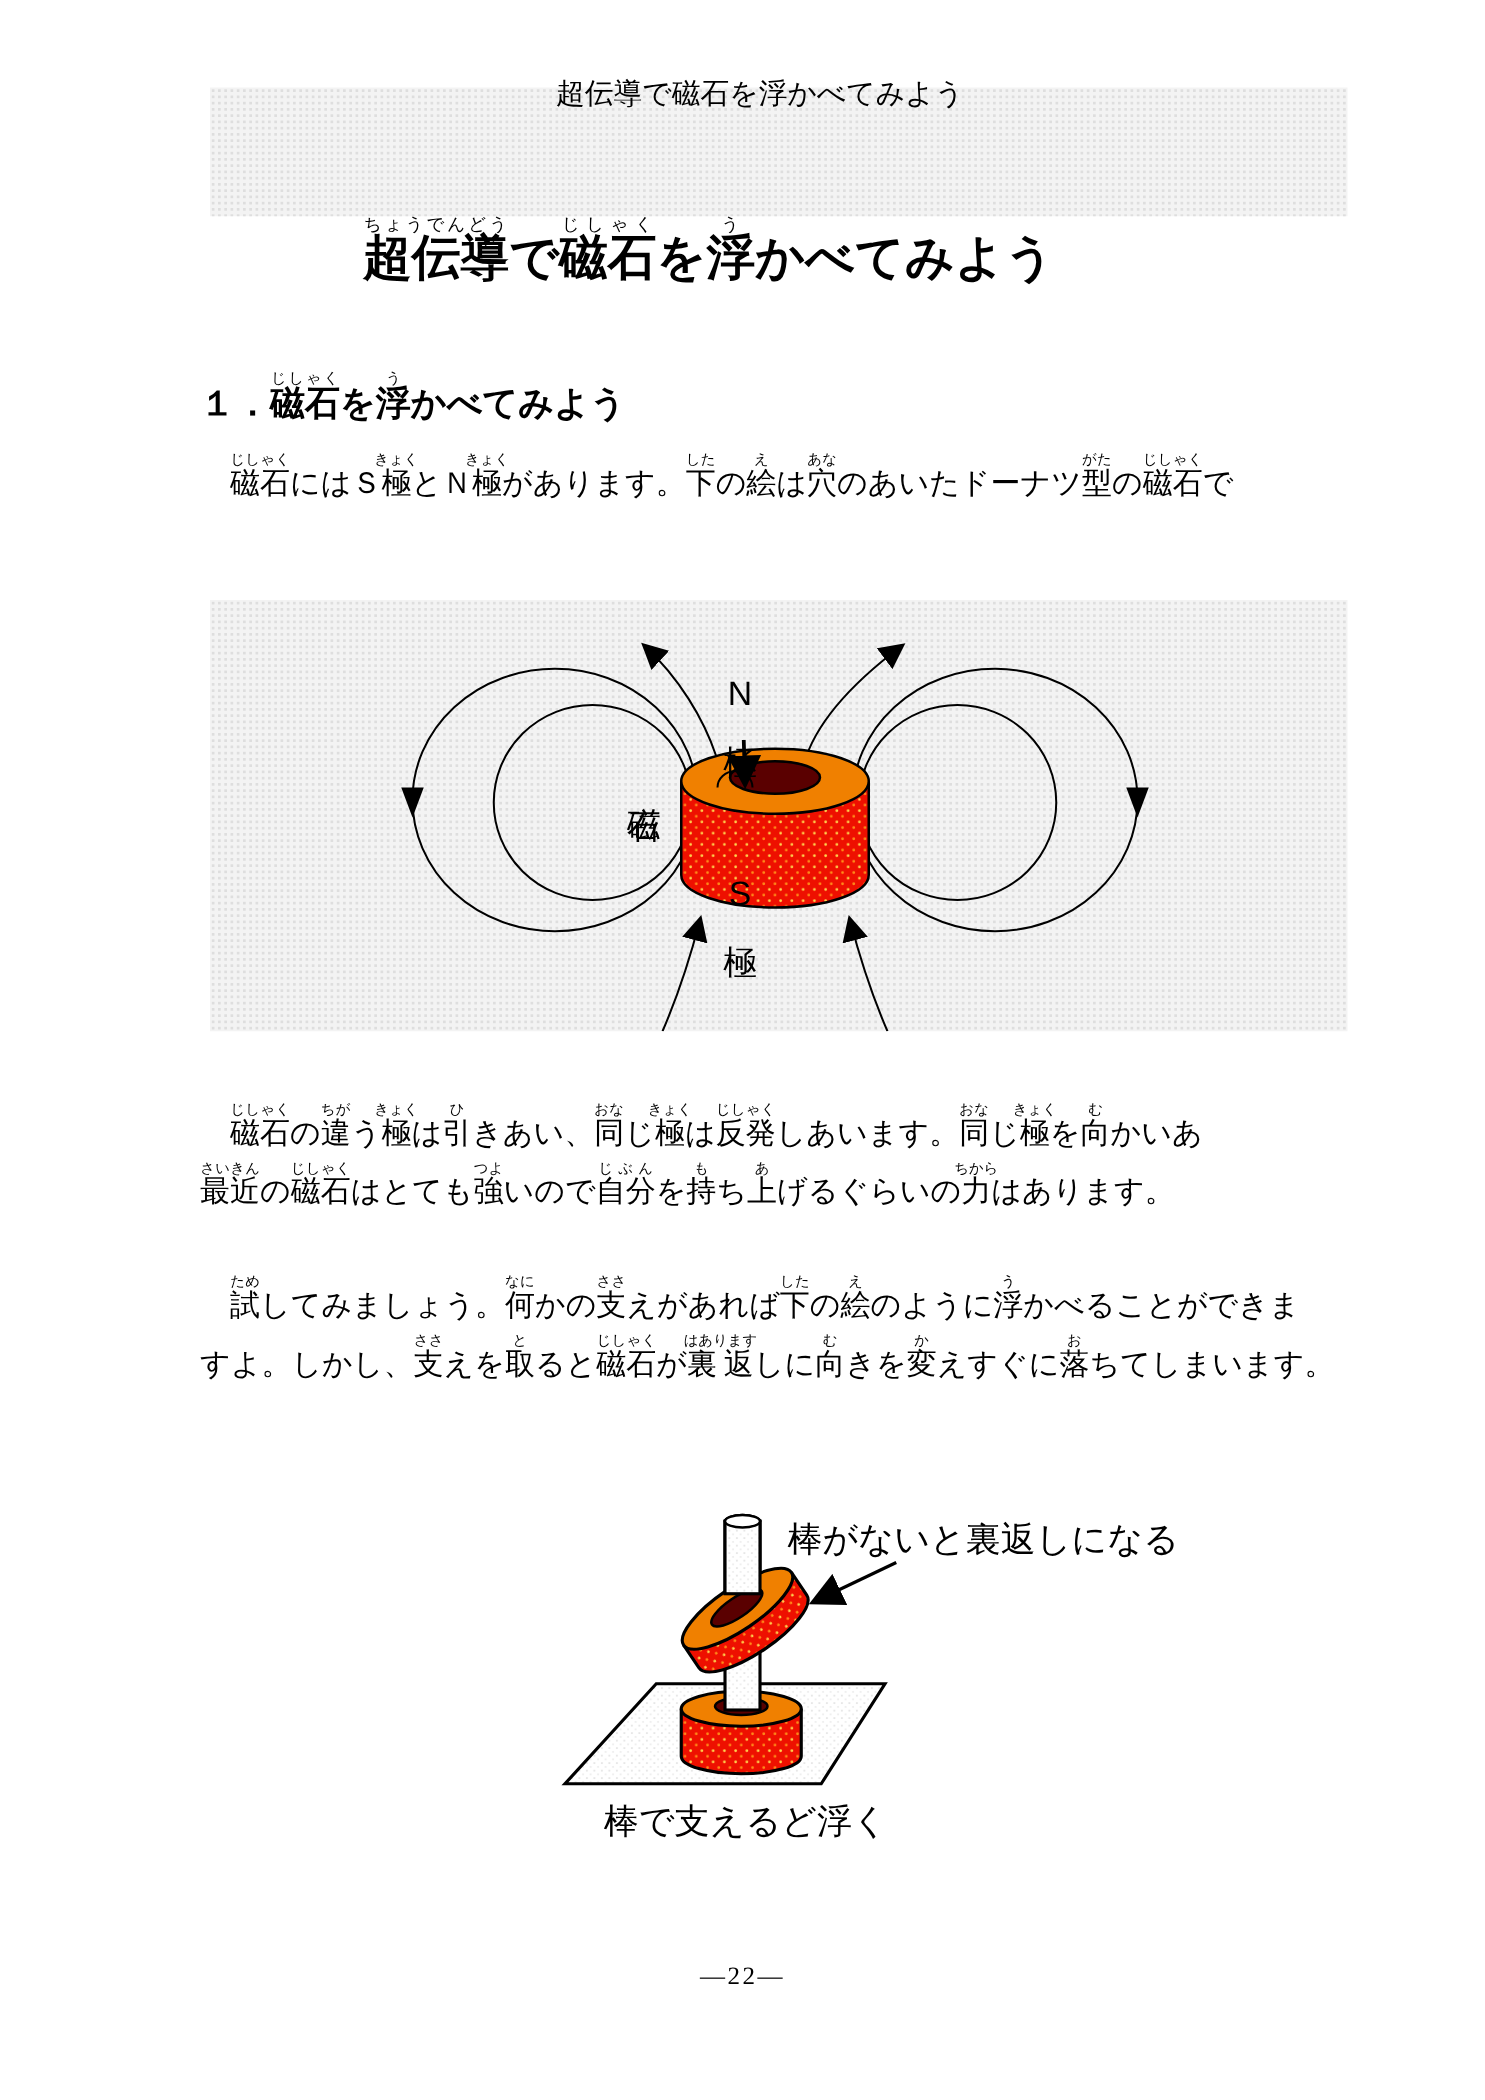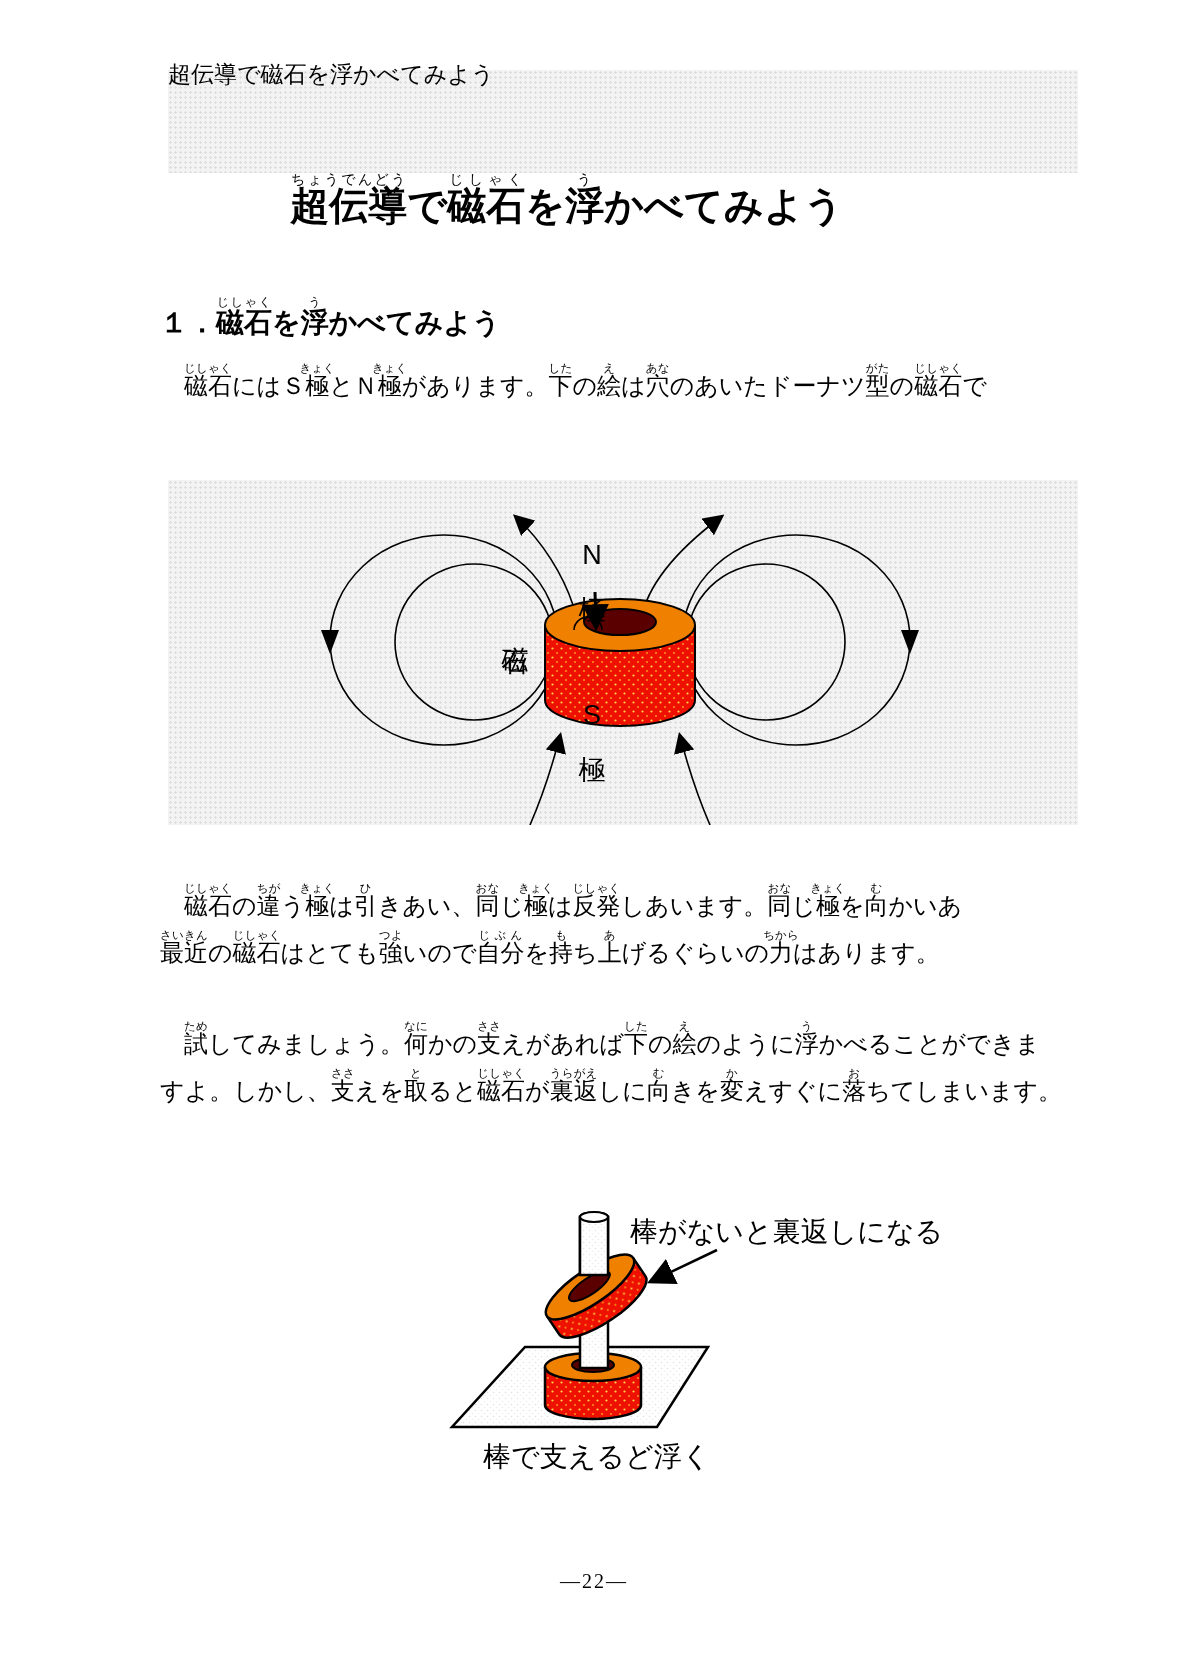--- a/index.html
+++ b/index.html
@@ -10,21 +10,21 @@
   }
   .halftone{
     background-color:#f3f3f3;
     background-image:radial-gradient(#dedede 1px, rgba(0,0,0,0) 1.2px);
     background-size:5px 5px;
   }
   .abs{position:absolute;}
   
   .header-band{left:168px;top:70px;width:910px;height:103px;}
   .header-title{
-    left:168px;top:58px;width:880px;text-align:left;
+    left:168px;top:58px;width:880px;text-align:center;
     font-size:23px;line-height:32px;white-space:nowrap;
   }
   
   .page-title{
     left:0;top:172px;width:1134px;text-align:center;
     font-size:39px;font-weight:bold;line-height:62px;white-space:nowrap;
   }
   .page-title rt{font-size:14px;font-weight:normal;letter-spacing:1px;}
   
   .section-heading{
@@ -125,21 +125,21 @@
 <div class="abs vlabel d1-m">磁石</div>
 <div class="abs vlabel d1-s">S極</div>
 
 <div class="abs para p2">
   <div class="tline">　<ruby>磁石<rt>じしゃく</rt></ruby>の<ruby>違<rt>ちが</rt></ruby>う<ruby>極<rt>きょく</rt></ruby>は<ruby>引<rt>ひ</rt></ruby>きあい、<ruby>同<rt>おな</rt></ruby>じ<ruby>極<rt>きょく</rt></ruby>は<ruby>反発<rt>じしゃく</rt></ruby>しあいます。<ruby>同<rt>おな</rt></ruby>じ<ruby>極<rt>きょく</rt></ruby>を<ruby>向<rt>む</rt></ruby>かいあ</div>
   <div class="tline"><ruby>最近<rt>さいきん</rt></ruby>の<ruby>磁石<rt>じしゃく</rt></ruby>はとても<ruby>強<rt>つよ</rt></ruby>いので<ruby>自分<rt>じぶん</rt></ruby>を<ruby>持<rt>も</rt></ruby>ち<ruby>上<rt>あ</rt></ruby>げるぐらいの<ruby>力<rt>ちから</rt></ruby>はあります。</div>
 </div>
 
 <div class="abs para p3">
   <div class="tline">　<ruby>試<rt>ため</rt></ruby>してみましょう。<ruby>何<rt>なに</rt></ruby>かの<ruby>支<rt>ささ</rt></ruby>えがあれば<ruby>下<rt>した</rt></ruby>の<ruby>絵<rt>え</rt></ruby>のように<ruby>浮<rt>う</rt></ruby>かべることができま</div>
-  <div class="tline">すよ。しかし、<ruby>支<rt>ささ</rt></ruby>えを<ruby>取<rt>と</rt></ruby>ると<ruby>磁石<rt>じしゃく</rt></ruby>が<ruby>裏返<rt>うらがえ</rt></ruby>しに<ruby>向<rt>む</rt></ruby>きを<ruby>変<rt>か</rt></ruby>えすぐに<ruby>落<rt>お</rt></ruby>ちてしまいます。</div>
+  <div class="tline">すよ。しかし、<ruby>支<rt>ささ</rt></ruby>えを<ruby>取<rt>と</rt></ruby>ると<ruby>磁石<rt>じしゃく</rt></ruby>が<ruby>裏返<rt>はあります</rt></ruby>しに<ruby>向<rt>む</rt></ruby>きを<ruby>変<rt>か</rt></ruby>えすぐに<ruby>落<rt>お</rt></ruby>ちてしまいます。</div>
 </div>
 
 <div class="abs diagram2">
   <svg width="400" height="290" viewBox="0 0 400 290">
     <defs>
       <pattern id="reddots2" width="9" height="9" patternUnits="userSpaceOnUse">
         <rect width="9" height="9" fill="#ee1000"></rect>
         <circle cx="2" cy="2" r="1.1" fill="#ff8c1a"></circle>
         <circle cx="6.5" cy="6.5" r="1.1" fill="#ffd24d"></circle>
       </pattern>

